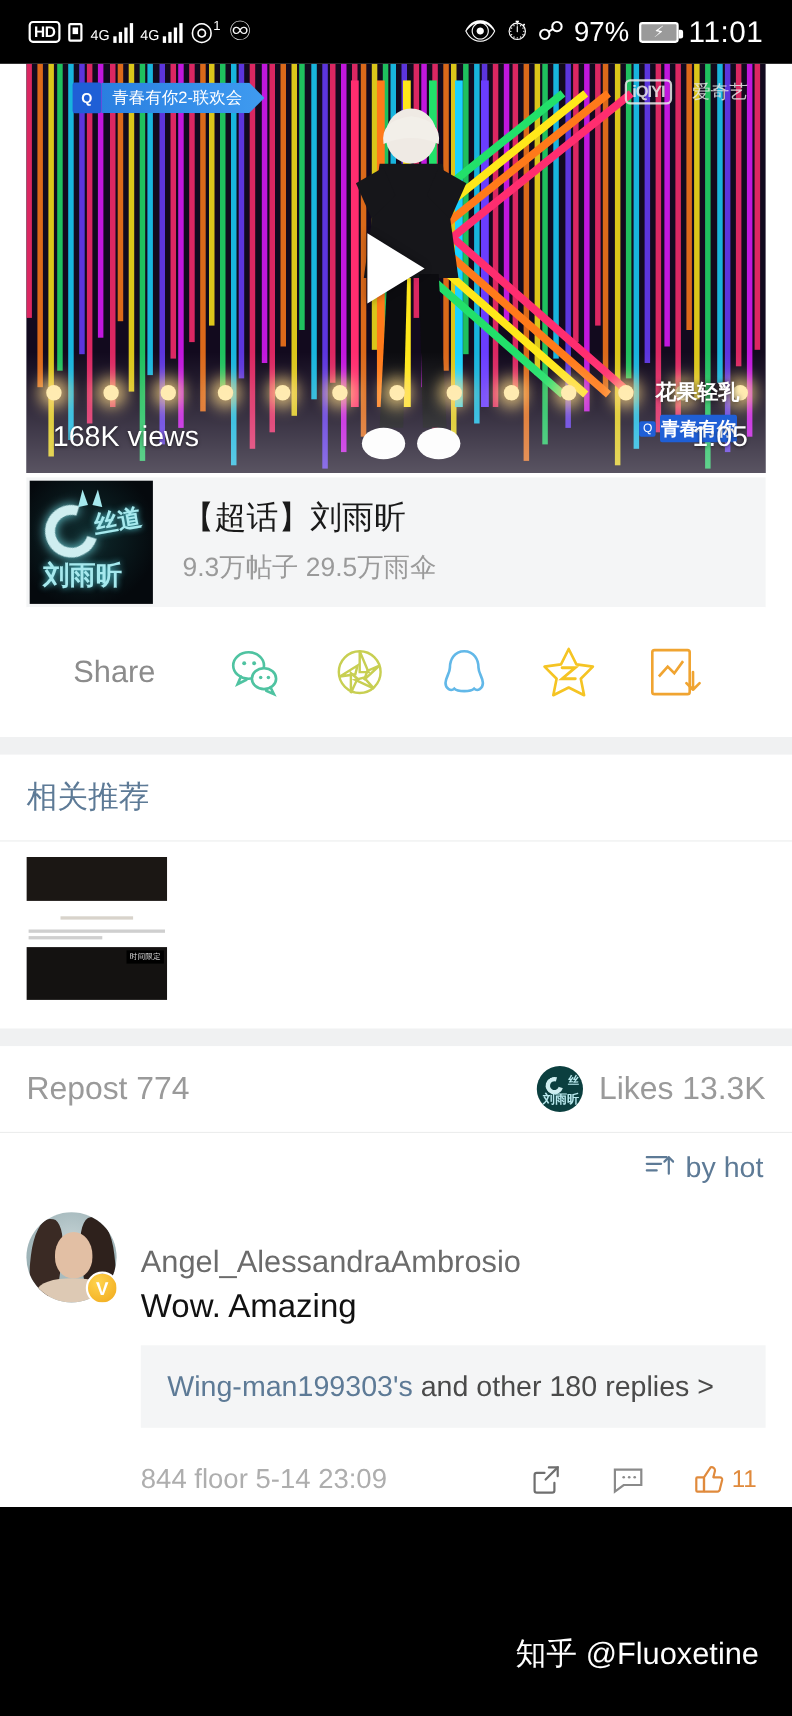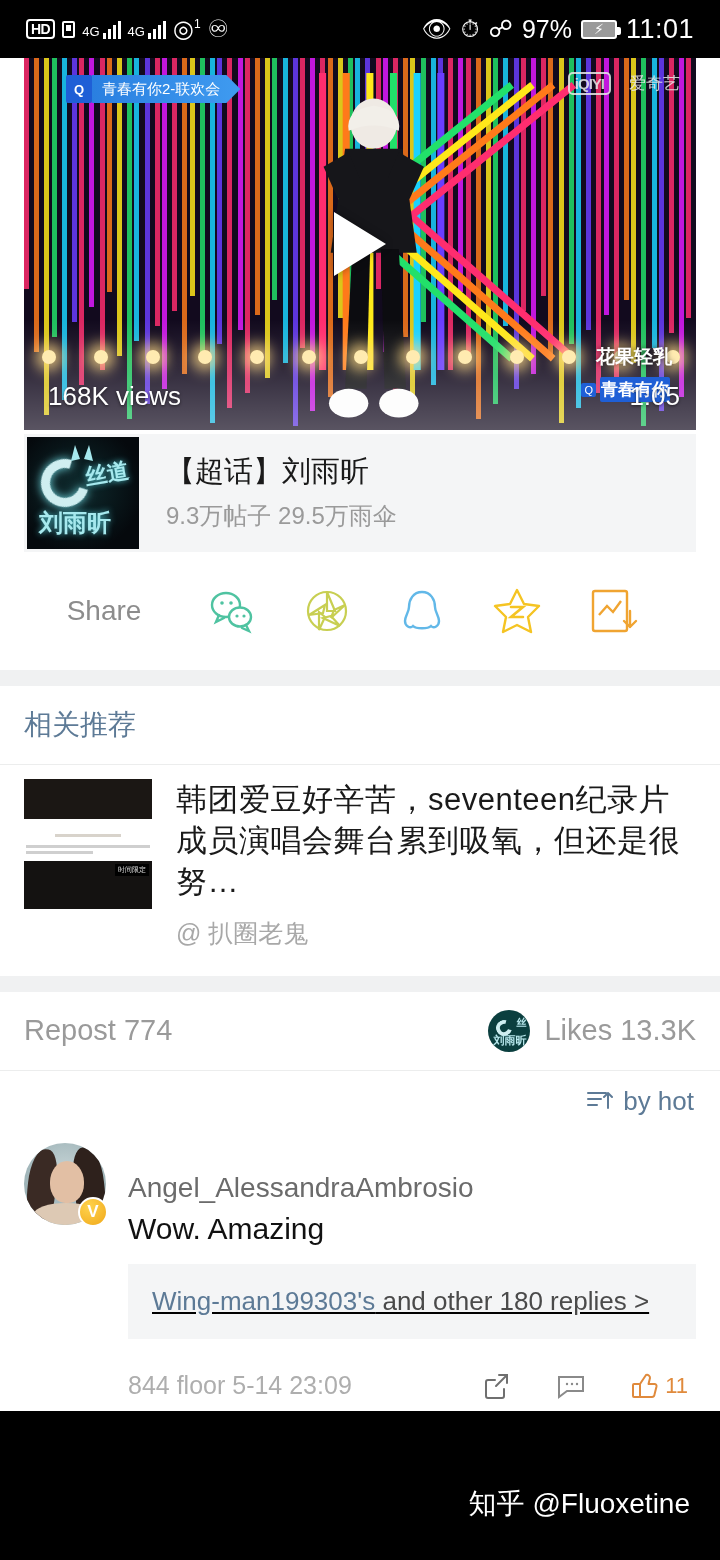--- a/index.html
+++ b/index.html
@@ -241,21 +241,21 @@
   .v-badge {
     position: absolute; right: -2px; bottom: -2px; width: 30px; height: 30px;
     border-radius: 50%; background: radial-gradient(circle at 35% 30%, #ffd34d, #f0a81a);
     border: 2px solid #fff; color: #fff; font-size: 17px; font-weight: bold;
     display: flex; align-items: center; justify-content: center; line-height: 1;
   }
   .c-body { flex: 1; min-width: 0; margin-top: 29px; }
   .c-user { font-size: 28px; color: #6b6b6b; }
   .c-text { font-size: 30px; color: #111; margin-top: 8px; }
   .replies-box {
-    margin-top: 18px; background: #f4f5f6; padding: 22px 24px; font-size: 26px; text-decoration: underline;
+    margin-top: 18px; background: #f4f5f6; padding: 22px 24px; font-size: 26px;
   }
   .rep-link { color: #5d7a96; }
   .rep-plain { color: #4a4a4a; }
   .c-footer { display: flex; align-items: center; margin-top: 22px; height: 50px; }
   .c-meta { font-size: 25px; color: #aeaeae; }
   .c-actions { margin-left: auto; display: flex; align-items: center; gap: 44px; padding-right: 8px; }
   .c-act { display: flex; align-items: center; gap: 6px; }
   .c-act-count { font-size: 22px; color: #e08a3c; }
 
   
@@ -528,24 +528,20 @@
         <div class="rec-ph"></div>
         <div class="rec-cap"><i></i></div>
         <div class="rec-lines">
             <i></i>
             <i></i>
           </div>
         <div class="rec-ph b">
           <span class="badge">时间限定</span>
         </div>
       </div>
-      <div class="rec-body">
-        <div class="rec-title">韩团爱豆好辛苦，seventeen纪录片成员演唱会舞台累到吸氧，但还是很努…</div>
-        <div class="rec-author">@ 扒圈老鬼</div>
-      </div>
     </div>
 
     <div class="divider-thick"></div>
 
     <div class="tabs">
       <span class="tab repost">Repost 774</span>
       <span class="likes-group">
         <span class="likes-badge">
           <span class="lb-c"></span>
             <span class="lb-t">丝</span>

